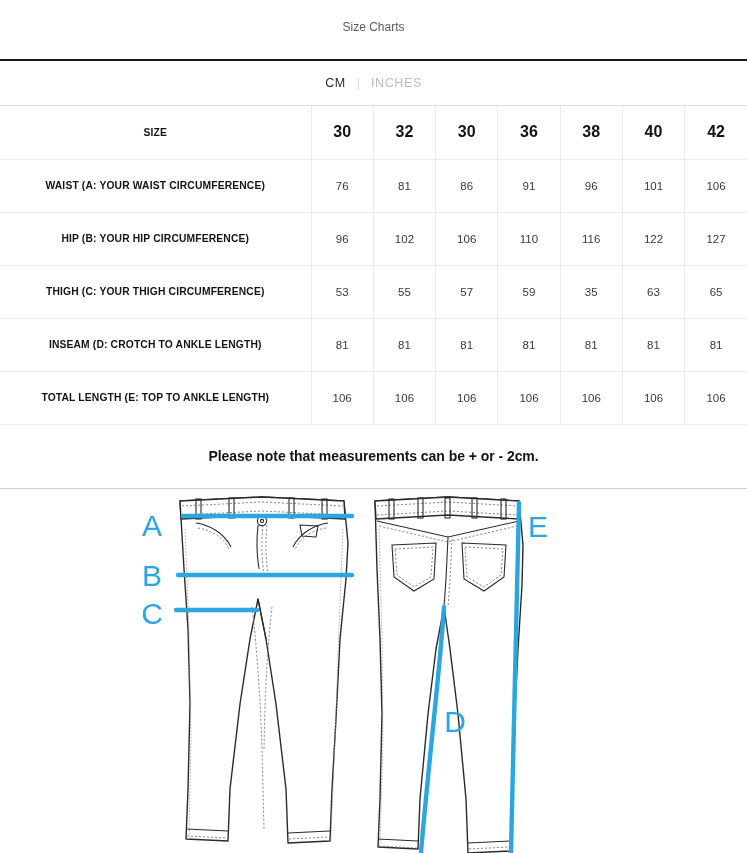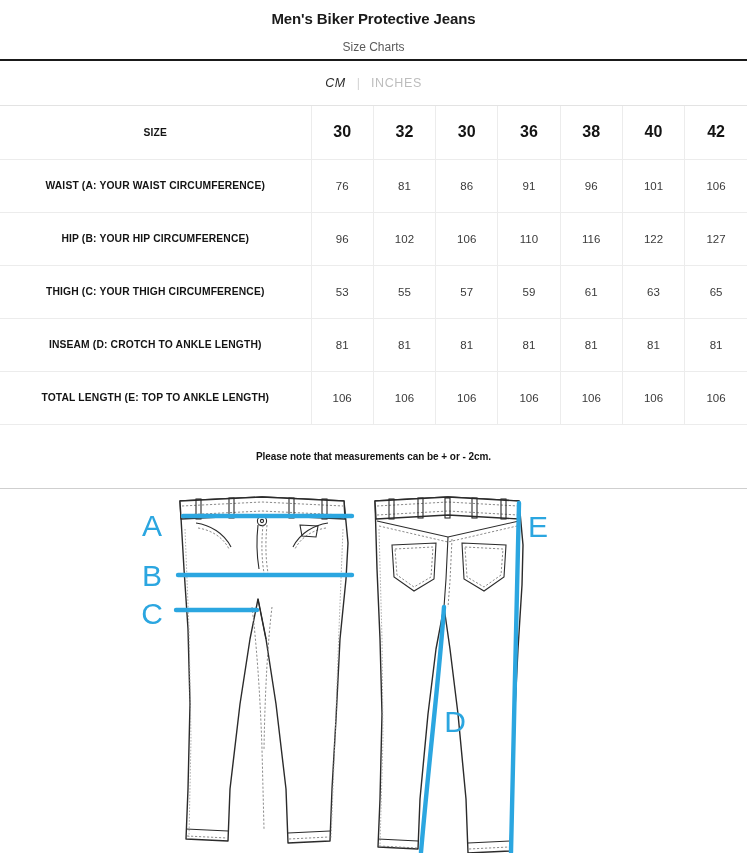--- a/index.html
+++ b/index.html
@@ -53,21 +53,21 @@
     justify-content: center;
     border-bottom: 1px solid #e3e3e3;
   }
   .unit-opt {
     font-size: 12.5px;
     letter-spacing: 0.6px;
     padding: 0 2px;
     cursor: pointer;
     user-select: none;
   }
-  .unit-opt.active { color: #2b2b2b; font-weight: normal; font-style: italic; }
+  .unit-opt.active { color: #2b2b2b; font-weight: normal; }
   .unit-opt.inactive { color: #bdbdbd; }
   .unit-sep {
     color: #d4d4d4;
     font-size: 12.5px;
     padding: 0 9px;
   }
 
   
   table.size-table {
     width: 747px;
@@ -110,21 +110,21 @@
     color: #3a3a3a;
   }
 
   
   .note {
     width: 747px;
     height: 63px;
     display: flex;
     align-items: center;
     justify-content: center;
-    font-size: 10px;
+    font-size: 14px;
     font-weight: bold;
     color: #141414;
     letter-spacing: -0.05px;
   }
   .section-divider {
     width: 747px;
     height: 1px;
     background: #cfcfcf;
   }
 
@@ -134,21 +134,20 @@
     height: 379px;
     position: relative;
     background: #ffffff;
   }
   .diagram-svg { display: block; }
 </style>
 </head>
 <body>
 
 <div class="header">
-  <h1 class="header-title">Men's Biker Protective Jeans</h1>
   <div class="header-sub">Size Charts</div>
 </div>
 
 <div class="unit-bar">
   <span class="unit-opt active">CM</span>
   <span class="unit-sep">|</span>
   <span class="unit-opt inactive">INCHES</span>
 </div>
 
 <table class="size-table">
@@ -194,21 +193,21 @@
       <td class="size-val">116</td>
       <td class="size-val">122</td>
       <td class="size-val">127</td>
     </tr>
     <tr>
       <th class="row-label">THIGH (C: YOUR THIGH CIRCUMFERENCE)</th>
       <td class="size-val">53</td>
       <td class="size-val">55</td>
       <td class="size-val">57</td>
       <td class="size-val">59</td>
-      <td class="size-val">61</td>
+      <td class="size-val">35</td>
       <td class="size-val">63</td>
       <td class="size-val">65</td>
     </tr>
     <tr>
       <th class="row-label">INSEAM (D: CROTCH TO ANKLE LENGTH)</th>
       <td class="size-val">81</td>
       <td class="size-val">81</td>
       <td class="size-val">81</td>
       <td class="size-val">81</td>
       <td class="size-val">81</td>

